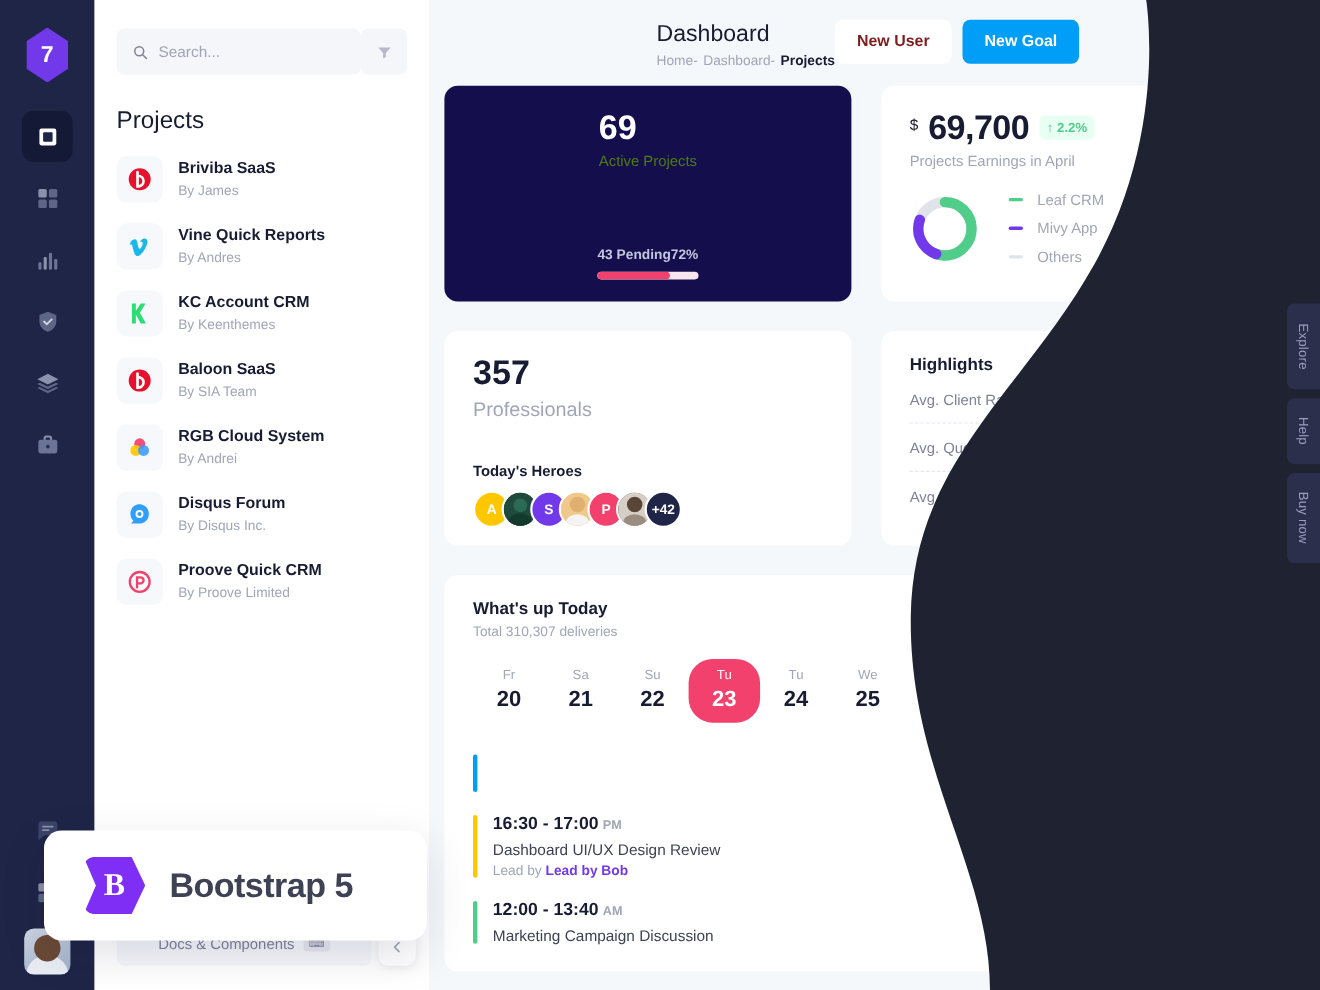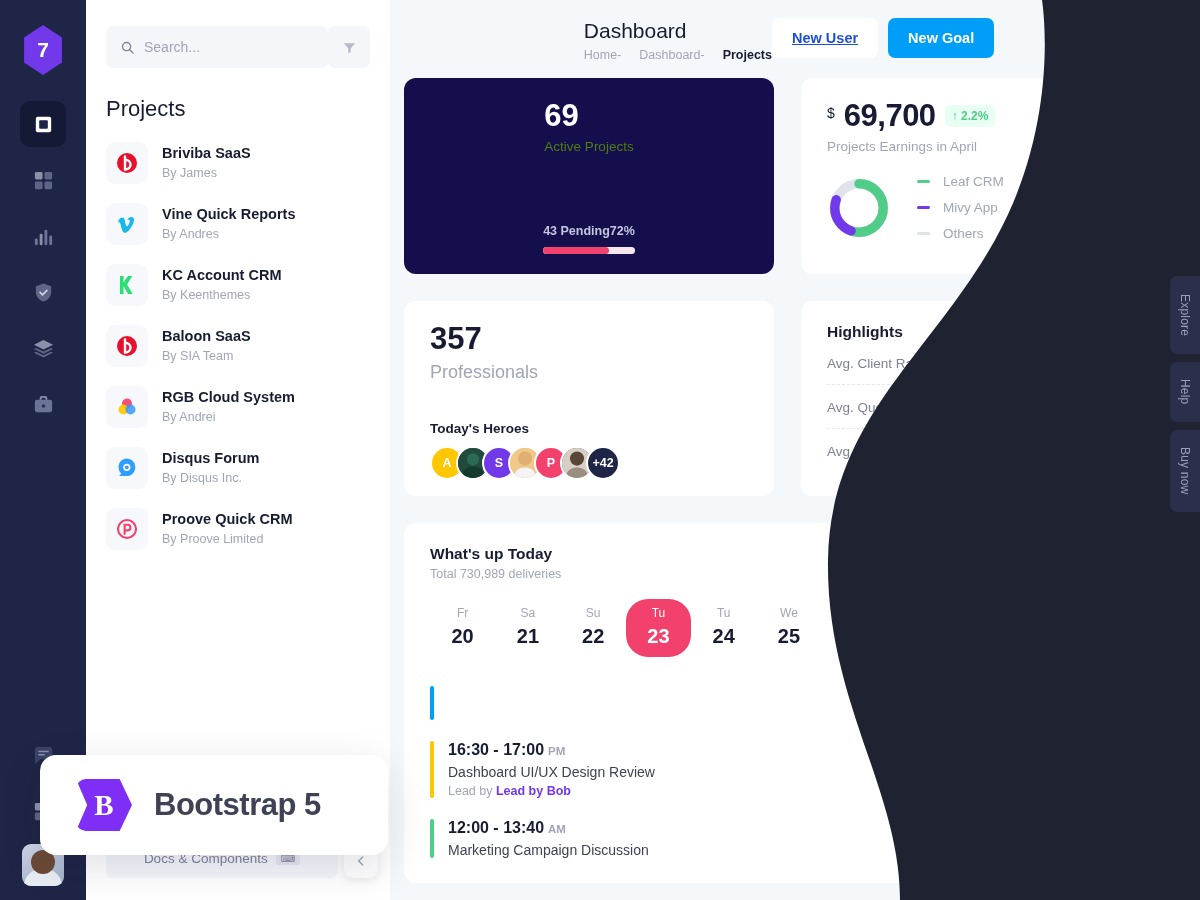--- a/index.html
+++ b/index.html
@@ -92,28 +92,28 @@
     display: flex; align-items: center; justify-content: center; color: #a1a5b7;
   }
 
   
   .main { position: absolute; left: 390px; top: 0; right: 0; height: 900px; }
   .topbar {
     display: flex; align-items: flex-start; justify-content: center;
     padding: 18px 26px 0 14px;
   }
   .page-title { font-size: 21px; color: #181c32; line-height: 1.25; }
-  .breadcrumb { font-size: 12.5px; color: #a1a5b7; margin-top: 4px; display: flex; gap: 18px; }
+  .breadcrumb { font-size: 12.5px; color: #a1a5b7; margin-top: 4px; display: flex; gap: 5px; }
   .breadcrumb .crumb.active { color: #181c32; font-weight: bold; }
   .topbtns { display: flex; gap: 10px; align-items: center; }
   .btn {
     border: none; border-radius: 7px; height: 40px; padding: 0 20px;
     font-family: "Liberation Sans", sans-serif; font-size: 14.5px; font-weight: bold;
   }
-  .btn-light { background: #ffffff; color: #1d4ed8; text-decoration: underline; }
+  .btn-light { background: #ffffff; color: #7f1d1d; }
   .btn-primary { background: #009ef7; color: #ffffff; }
 
   .grid { padding: 16px 26px 0 14px; display: grid; grid-template-columns: 370px 1fr; gap: 27px; }
 
   .card { background: #ffffff; border-radius: 12px; }
 
   
   .card-dark {
     background: #150e4c; border-radius: 12px; height: 196px;
     padding: 22px 26px 20px 26px; display: flex; flex-direction: column;
@@ -560,21 +560,21 @@
             <span class="sub"></span>
           </span>
         </div>
       </div>
     </div>
 
     <div class="card-today">
       <div class="today-head">
         <div>
           <div class="today-title">What's up Today</div>
-          <div class="today-sub">Total 730,989 deliveries</div>
+          <div class="today-sub">Total 310,307 deliveries</div>
         </div>
         <button class="report-btn">Report Cecnter</button>
       </div>
 
       <div class="days">
         <div class="day">
           <div class="dw">Fr</div>
           <div class="dn">20</div>
           </div>
         <div class="day">

